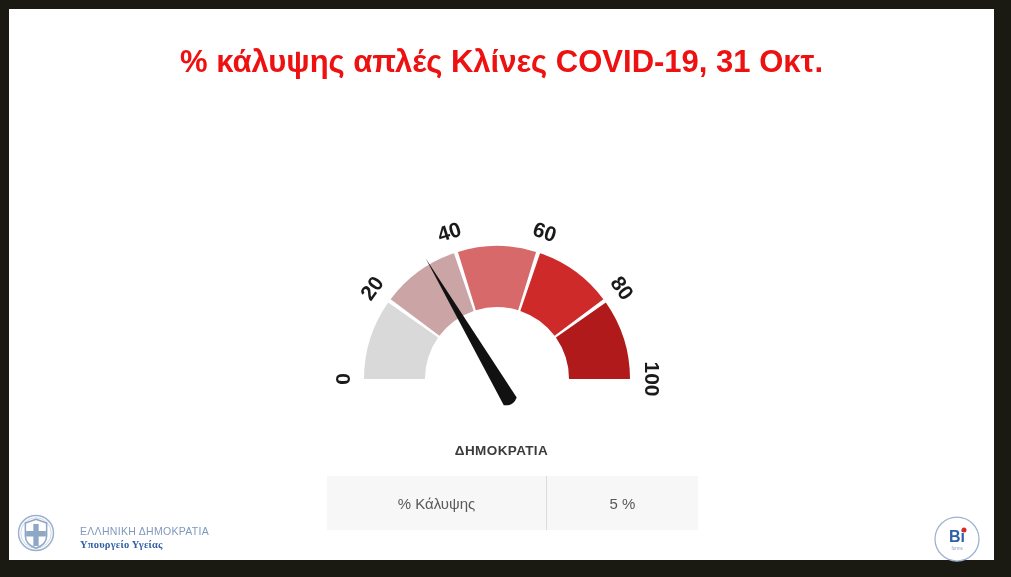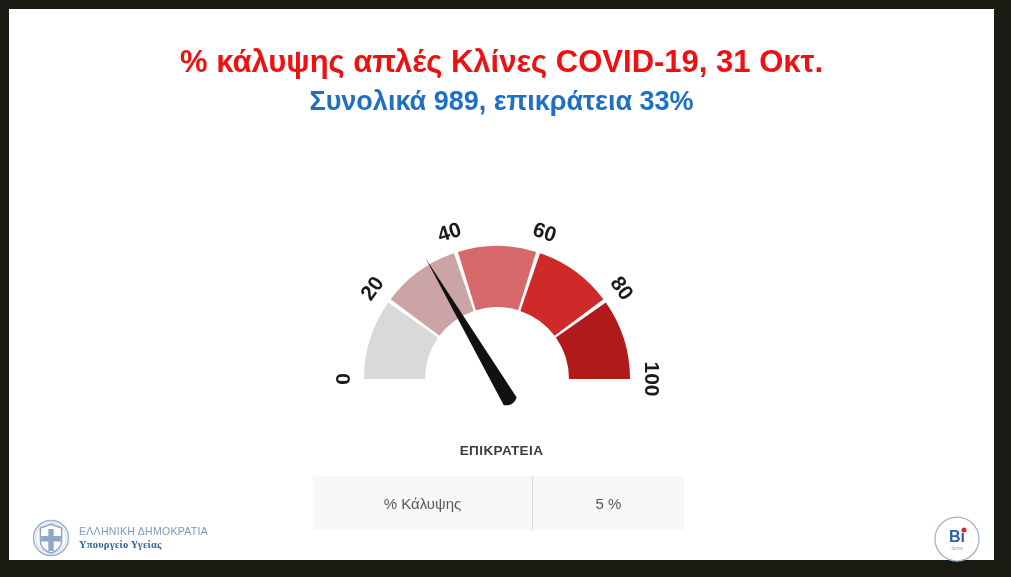--- a/index.html
+++ b/index.html
@@ -74,21 +74,21 @@
     text-align: center;
     font-size: 13.5px;
     font-weight: bold;
     color: #3b3b3b;
     letter-spacing: 0.4px;
   }
 
   
   #value-table {
     position: absolute;
-    left: 304px;
+    left: 318px;
     top: 467px;
     width: 371px;
     height: 54px;
     background: #f7f7f7;
     display: flex;
     border-collapse: collapse;
   }
   .tbl-cell {
     display: flex;
     align-items: center;
@@ -101,27 +101,26 @@
     flex: 0 0 219px;
     border-right: 1px solid #dcdcdc;
   }
   .tbl-cell.value-cell {
     flex: 1 1 auto;
   }
 
   
   #ministry-logo {
     position: absolute;
-    left: 23px;
+    left: 8px;
     top: 505px;
     width: 230px;
     height: 48px;
     display: flex;
-    align-items: center;
-    gap: 9px;
+    gap: 25px;
   }
   #ministry-emblem {
     flex: 0 0 auto;
     width: 38px;
     height: 38px;
   }
   #ministry-text {
     display: flex;
     flex-direction: column;
     justify-content: center;
@@ -151,21 +150,20 @@
     height: 50px;
   }
 </style>
 </head>
 <body>
 
 <div id="slide">
 
   <div class="title-block">
     <div class="title-main">% κάλυψης απλές Κλίνες COVID-19, 31 Οκτ.</div>
-    <div class="title-sub">Συνολικά 989, επικράτεια 33%</div>
   </div>
 
   <div id="gauge-wrap">
     <svg id="gauge-svg" width="380" height="260" viewBox="0 0 380 260">
 
       <g id="gauge-bands">
           <path d="M 53 220.00000000000003 A 133 133 0 0 1 77.18608758247184 143.524301478244
        L 127.0932203453983 178.59962185288398 A 72 72 0 0 0 114 220 Z" fill="#d9d9d9"></path>
           <path d="M 79.64194042121694 140.14411003165745 A 133 133 0 0 1 142.91898337964602 94.17064727593652
        L 162.67794588973317 151.88185416441678 A 72 72 0 0 0 128.42270458892946 176.76974377653636 Z" fill="#cba5a5"></path>
@@ -186,21 +184,21 @@
           <text x="341" y="219.99999999999997" text-anchor="middle" dominant-baseline="central" class="tick-label" transform="rotate(450 341 219.99999999999997)">100</text>
         </g>
 
       <g id="gauge-needle">
           <path d="M 114.73420179494805 99.49611621944787 L 205.69064201203923 238.56148208397474
      Q 202.28932530401187 247.5437448641262 192.77951160698007 246.19710332023033 Z" fill="#111111"></path>
         </g>
     </svg>
   </div>
 
-  <div id="gauge-caption">ΕΠΙΚΡΑΤΕΙΑ</div>
+  <div id="gauge-caption">ΔΗΜΟΚΡΑΤΙΑ</div>
 
   <div id="value-table">
     <div class="tbl-cell label-cell">% Κάλυψης</div>
     <div class="tbl-cell value-cell">5 %</div>
   </div>
 
   <div id="ministry-logo">
     <svg id="ministry-emblem" viewBox="0 0 100 100">
       <circle cx="50" cy="50" r="46" fill="none" stroke="#9db2d0" stroke-width="4"></circle>
       <circle cx="50" cy="50" r="40" fill="none" stroke="#bcccdf" stroke-width="2"></circle>

